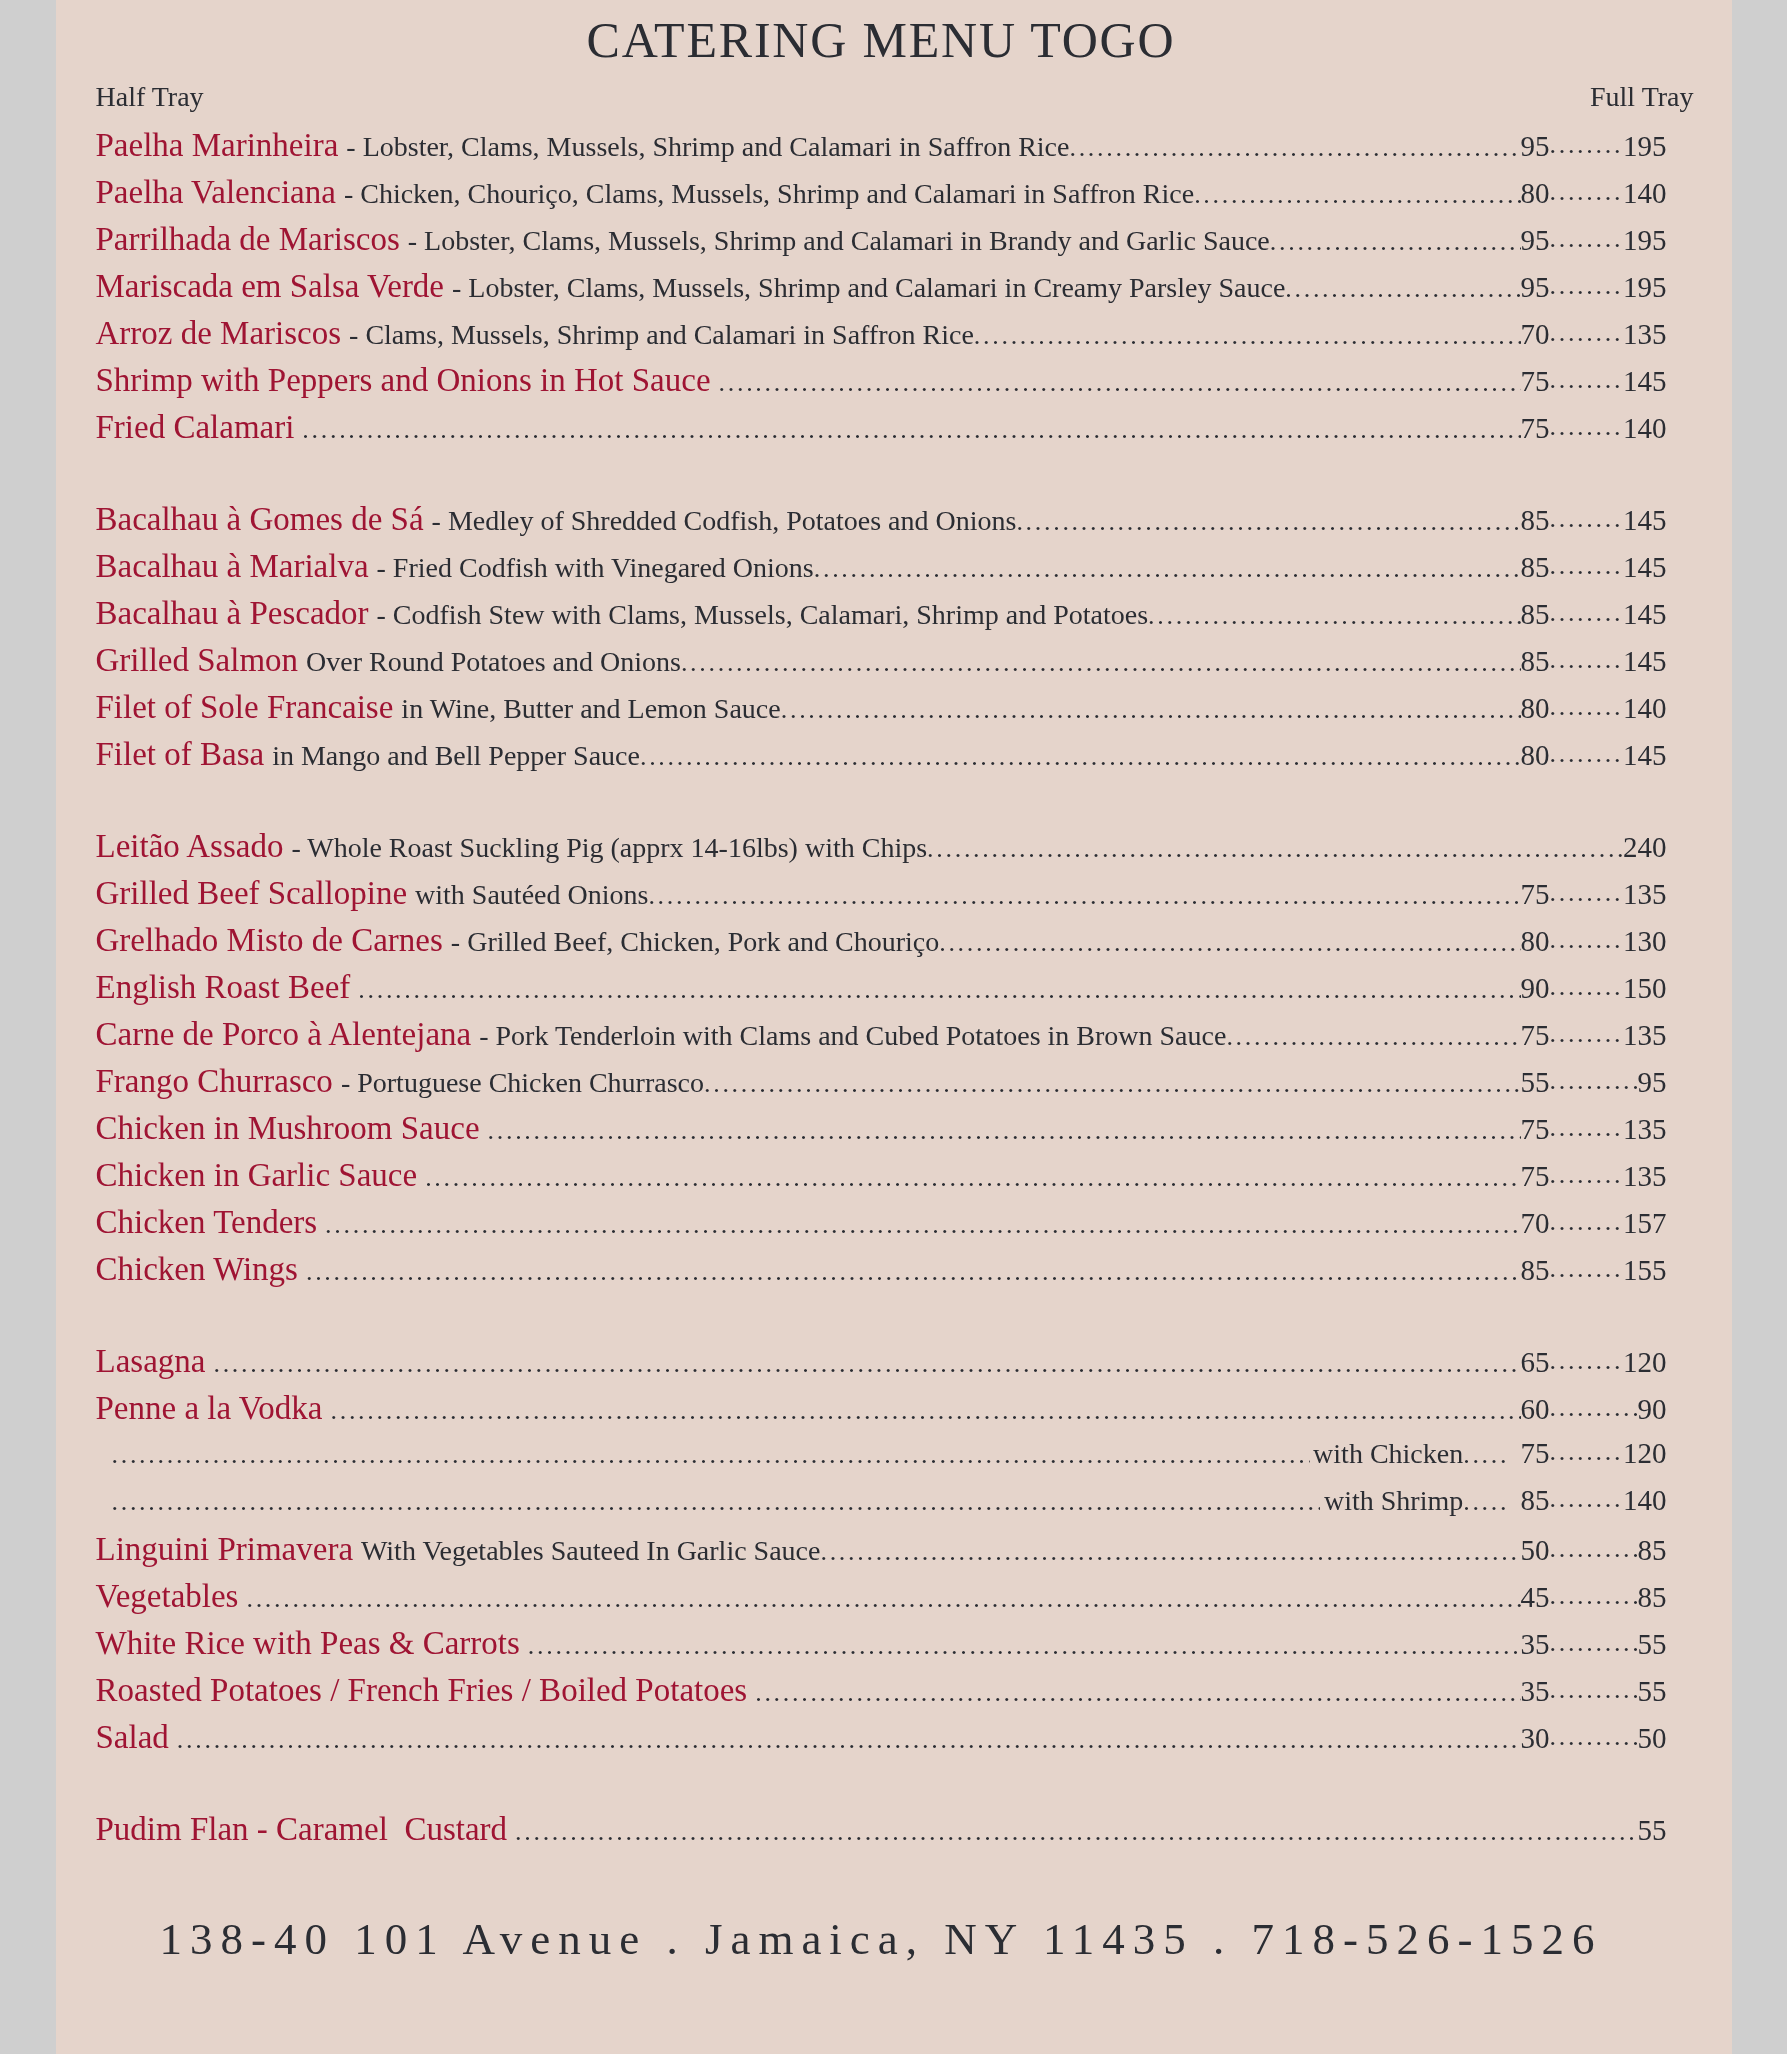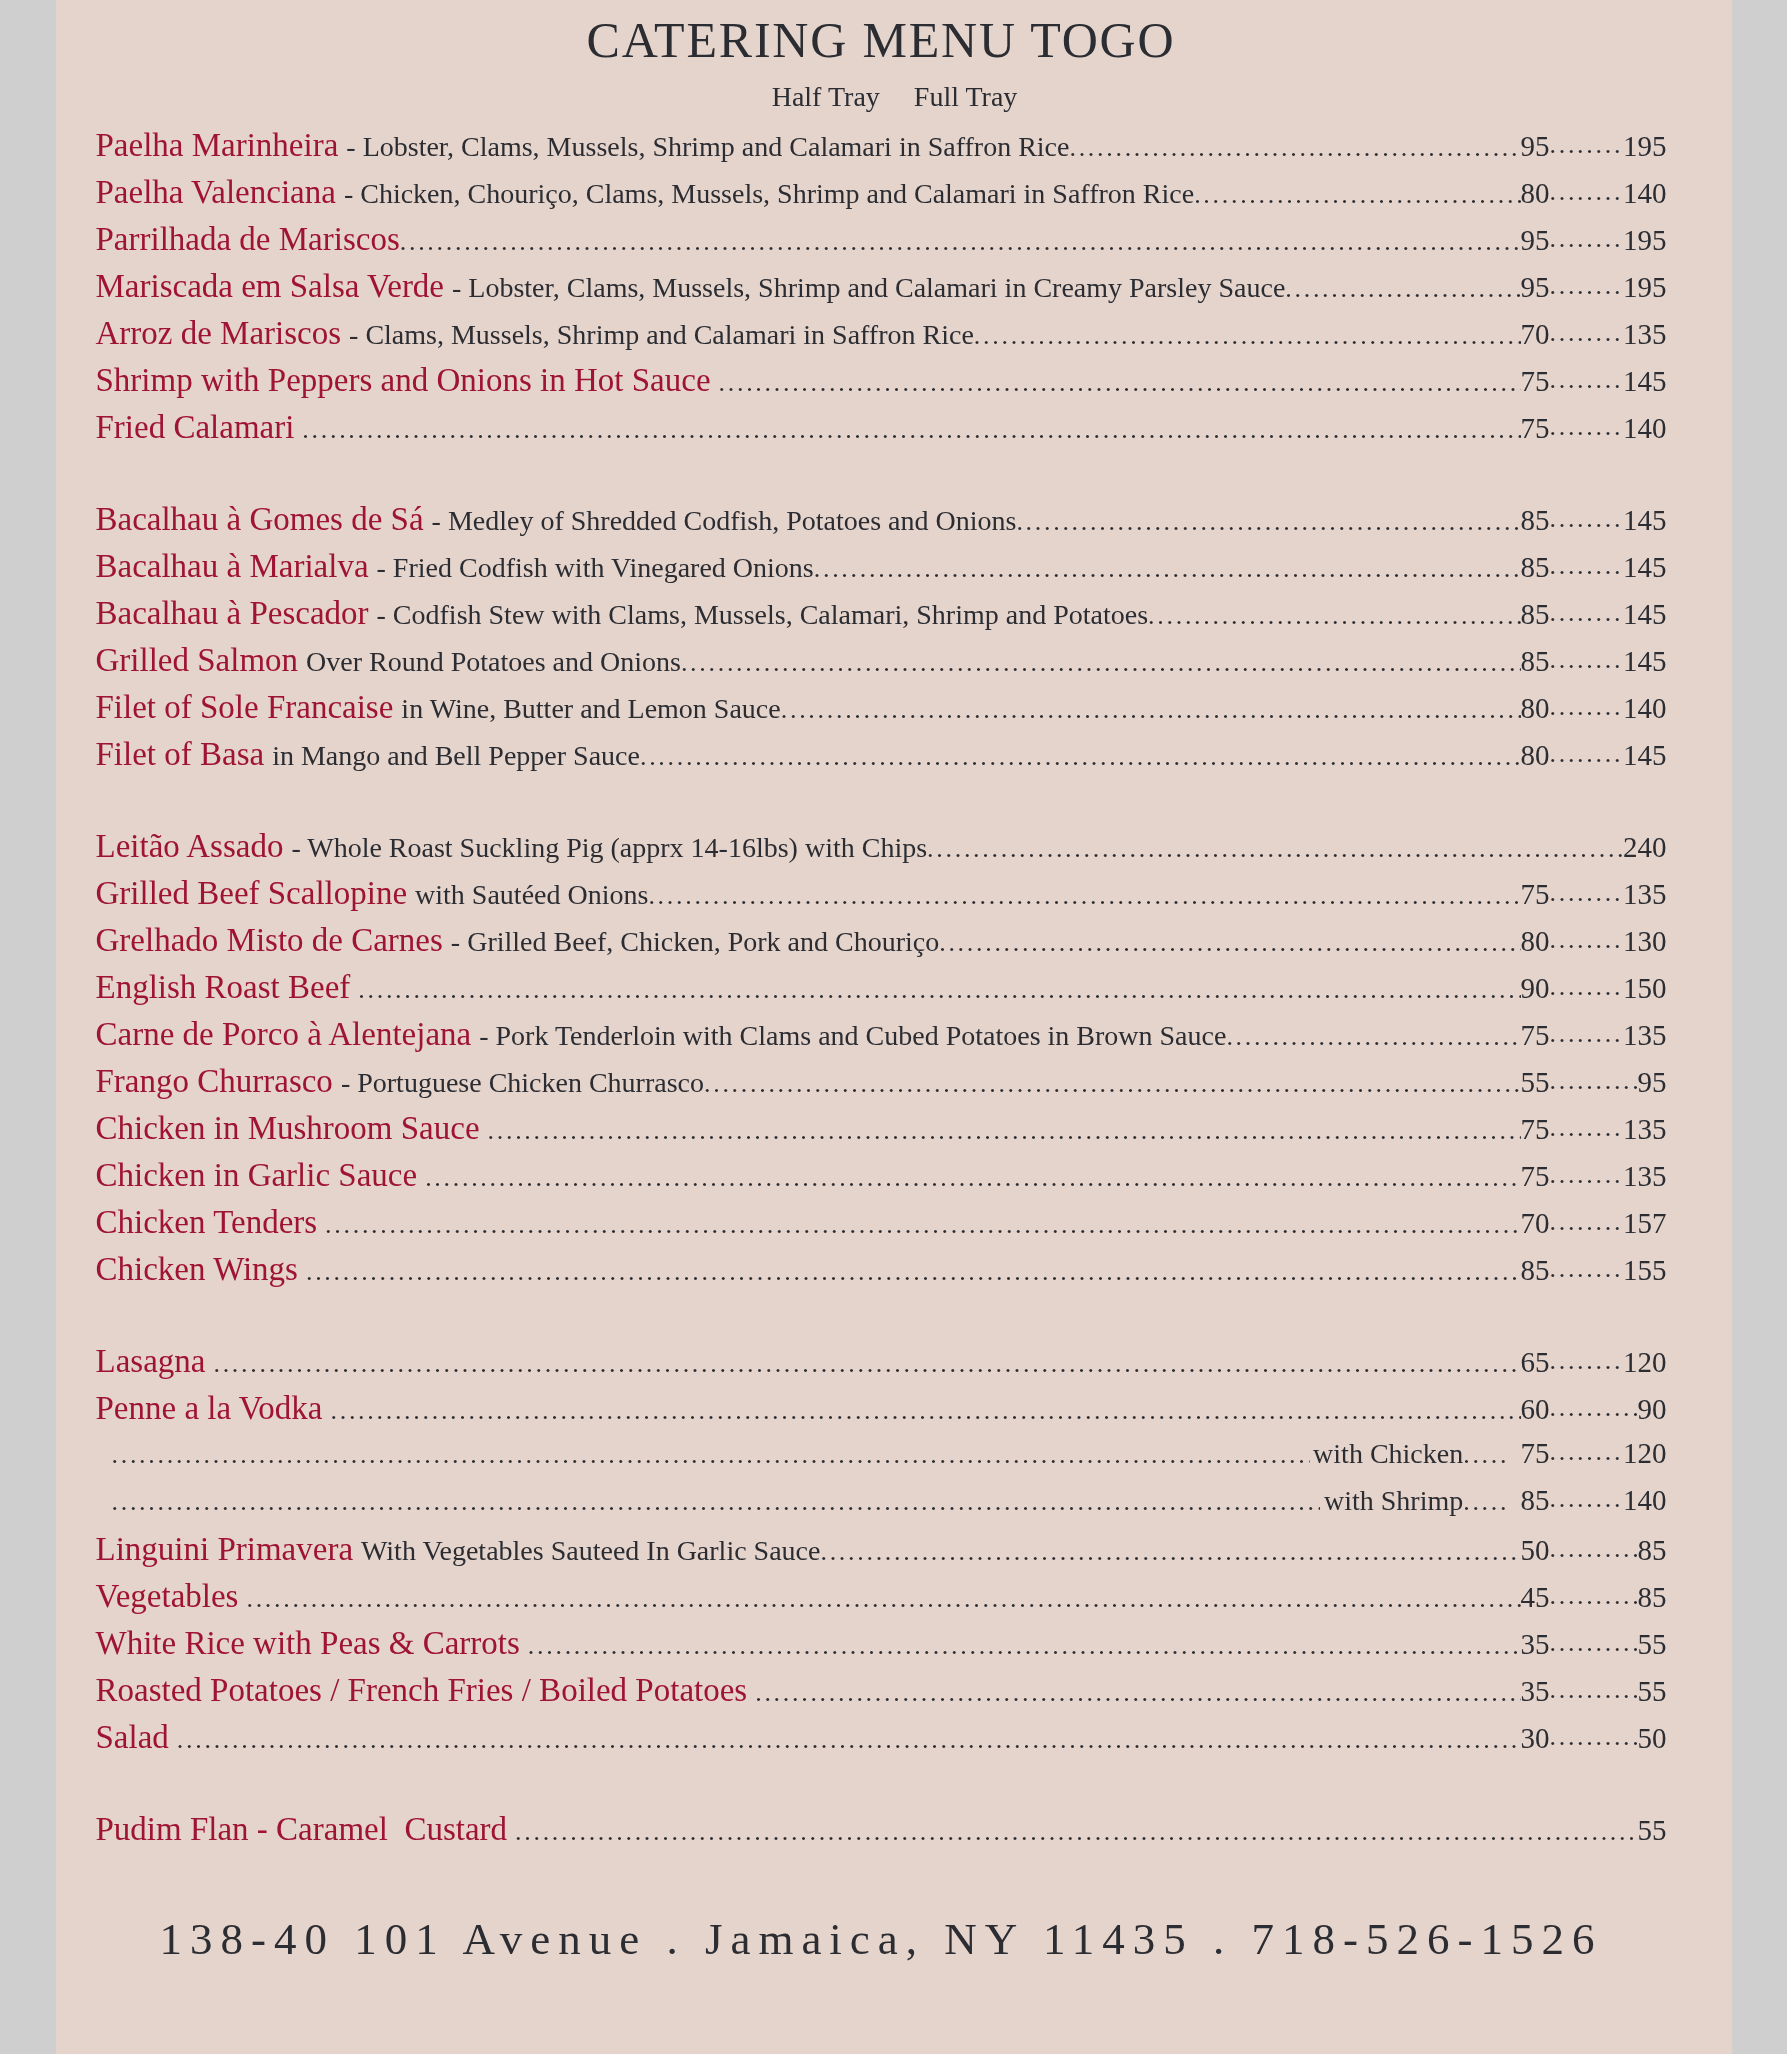--- a/index.html
+++ b/index.html
@@ -23,21 +23,21 @@
   .title{
     margin:0;
     font-size:50px;
     font-weight:normal;
     letter-spacing:1.8px;
     text-align:center;
     color:var(--ink);
   }
   .col-headers{
     display:flex;
-    justify-content:center;
+    justify-content:space-between;
     gap:34px;
     font-size:28px;
     margin:12.5px -27px 14.3px 0;
   }
   .section + .section{margin-top:45px;}
   .row{
     display:flex;
     align-items:baseline;
     height:47px;
     white-space:nowrap;
@@ -122,20 +122,21 @@
     <span class="leader"></span>
 
     <span class="right">
       <span class="price half">80</span>
       <span class="mid"></span>
       <span class="price full">140</span>
     </span>
   </div>
         <div class="row">
     <span class="name">Parrilhada de Mariscos</span>
+    <span class="desc">- Lobster, Clams, Mussels, Shrimp and Calamari in Brandy and Garlic Sauce</span>
     <span class="leader"></span>
 
     <span class="right">
       <span class="price half">95</span>
       <span class="mid"></span>
       <span class="price full">195</span>
     </span>
   </div>
         <div class="row">
     <span class="name">Mariscada em Salsa Verde</span>

